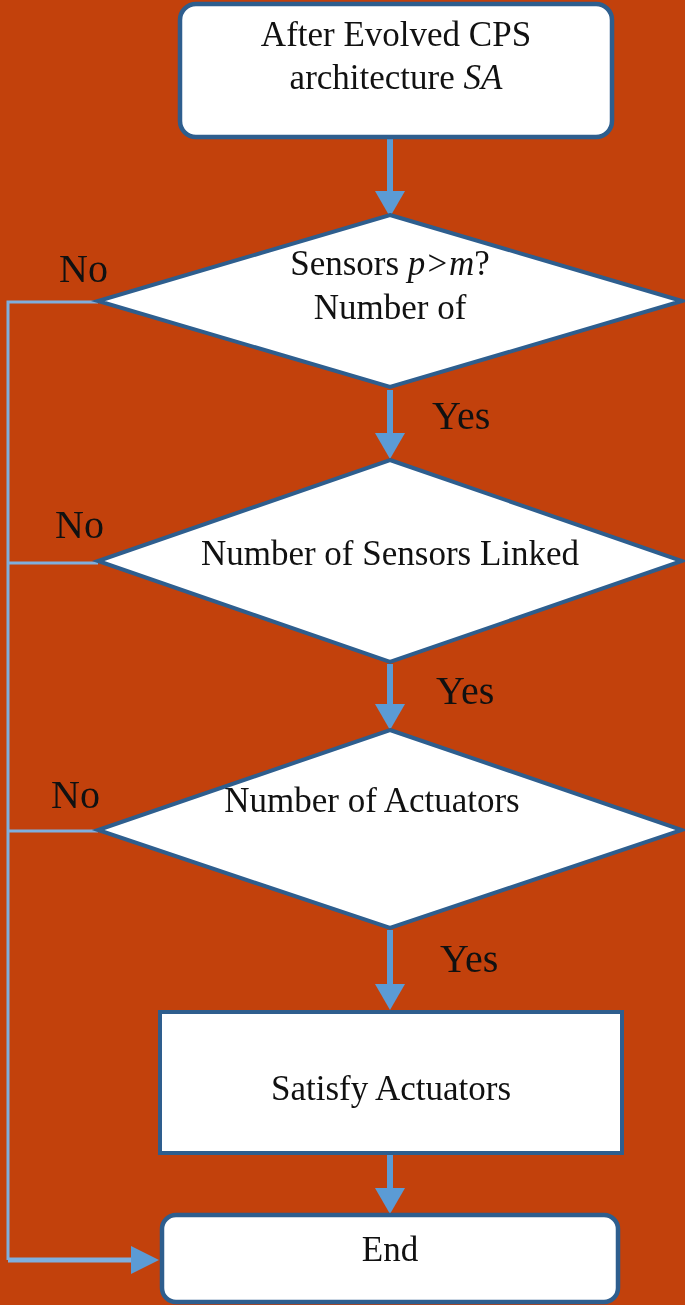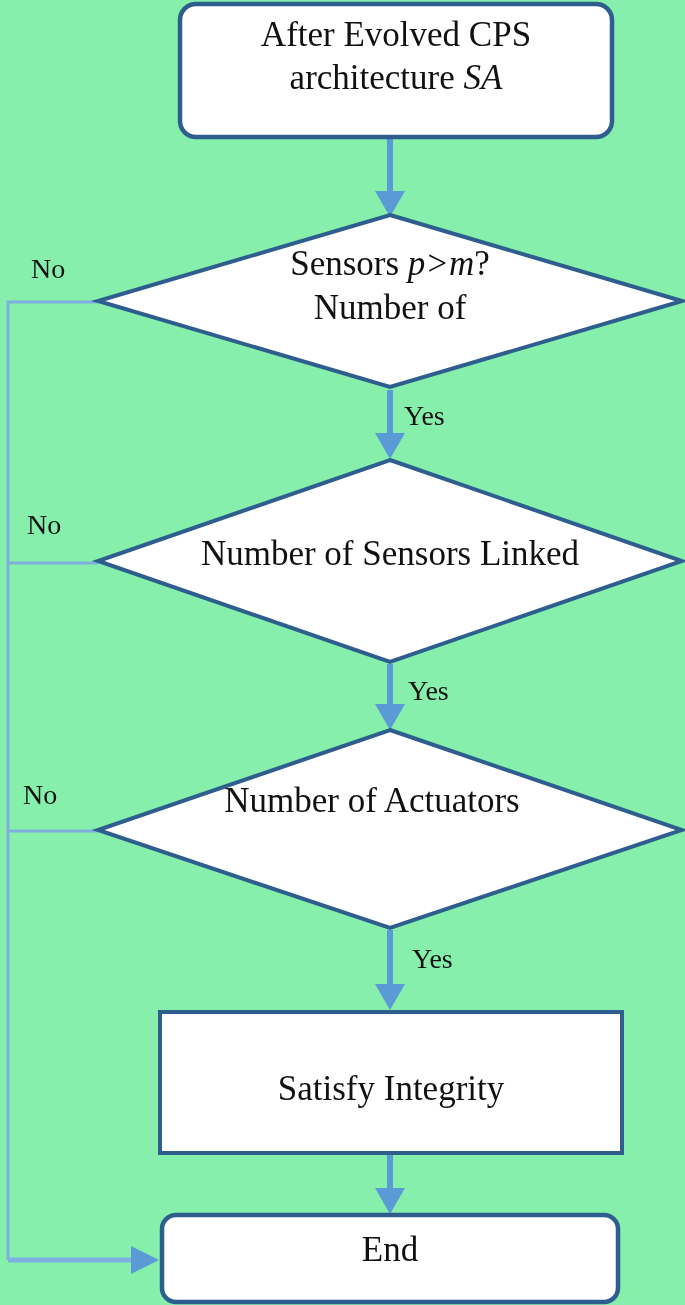--- a/index.html
+++ b/index.html
@@ -1,19 +1,19 @@
 <!DOCTYPE html>
 <html style="--border: #2e5e8e; --arrow: #5b9bd5; --noline: #7fafdf; --text: #111111;"><head>
 <meta charset="utf-8">
 <style>
   html,body{margin:0;padding:0;background:#ffffff;}
   .stage{
     position:relative;
     width:685px;height:1305px;
-    background:#86efac;
+    background:#c2410c;
     font-family:"Liberation Serif","DejaVu Serif",serif;
     color:var(--text,#111);
     overflow:hidden;
   }
   .stage svg{position:absolute;left:0;top:0;}
   .shape{fill:#ffffff;stroke:var(--border,#2e5e8e);}
   .shape.thick{stroke-width:4.5px;}
   .shape.mid{stroke-width:4px;}
   .stem{stroke:var(--arrow,#5b9bd5);stroke-width:6px;}
   .head{fill:var(--arrow,#5b9bd5);stroke:none;}
@@ -24,24 +24,25 @@
     text-align:center;
     font-size:35px;
     line-height:44px;
     color:var(--text,#111);
     white-space:nowrap;
   }
   .node-text.startbox{line-height:43px;}
   .node-text.single{line-height:42px;}
   .edge-label{
     position:absolute;
-    font-size:28px;
+    font-size:40px;
     line-height:46px;
     color:var(--text,#111);
     white-space:nowrap;
+    margin-left:28px;
   }
   i{font-style:italic;}
 </style>
 </head>
 <body>
 
 <div class="stage">
 
   <svg width="685" height="1305" viewBox="0 0 685 1305">
 
@@ -94,21 +95,21 @@
 
   <div class="node-text" style="left:130px;top:532px;width:520px;">
       <div><span>Number of Sensors Linked</span></div>
     </div>
 
   <div class="node-text" style="left:112px;top:779px;width:520px;">
       <div><span>Number of Actuators</span></div>
     </div>
 
   <div class="node-text single" style="left:191px;top:1068px;width:400px;">
-      <div><span>Satisfy Integrity</span></div>
+      <div><span>Satisfy Actuators</span></div>
     </div>
 
   <div class="node-text single" style="left:290px;top:1229px;width:200px;">
       <div><span>End</span></div>
     </div>
 
   <div class="edge-label" style="left:404px;top:393px;">Yes</div>
   <div class="edge-label" style="left:408px;top:668px;">Yes</div>
   <div class="edge-label" style="left:412px;top:936px;">Yes</div>
   <div class="edge-label" style="left:31px;top:246px;">No</div>

